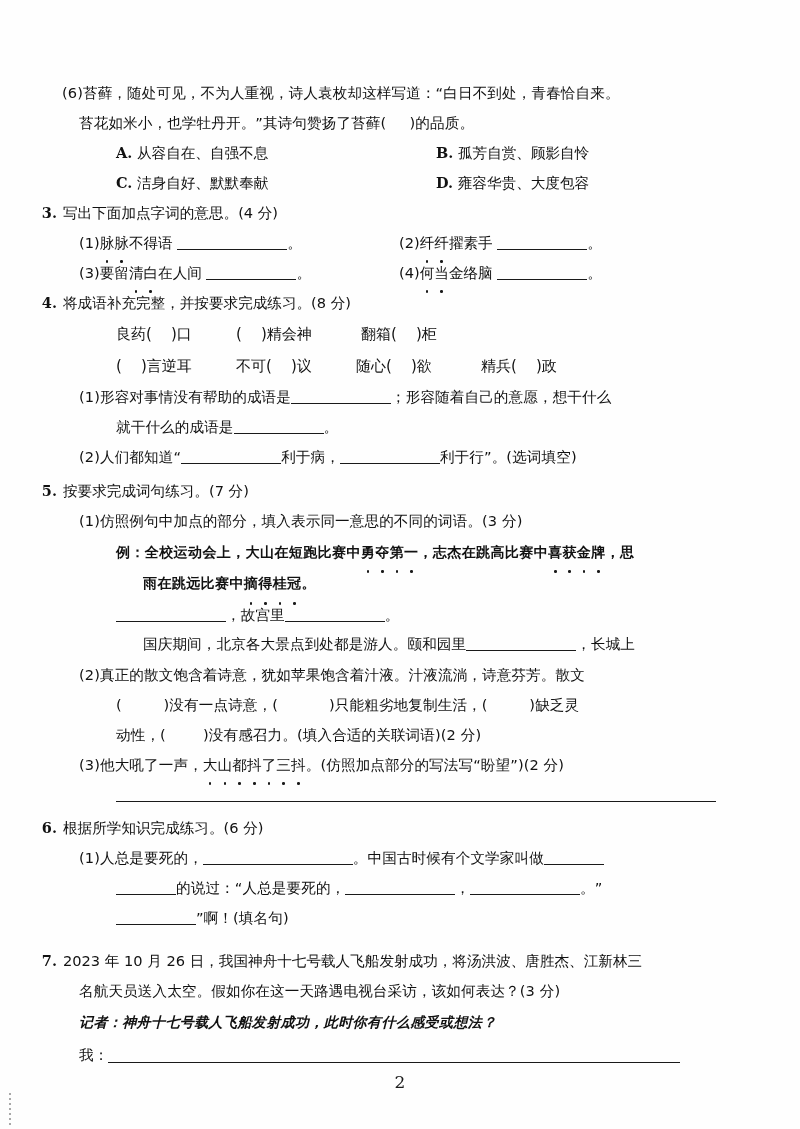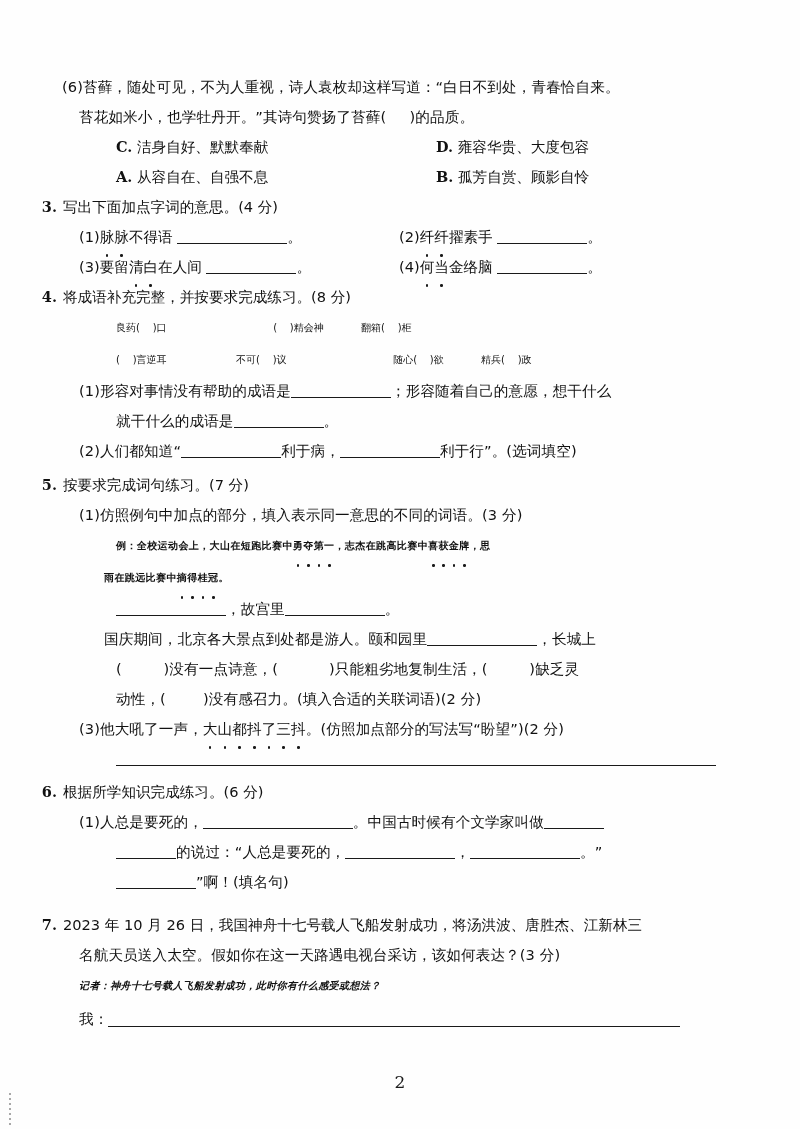--- a/index.html
+++ b/index.html
@@ -18,49 +18,49 @@
 
   
   .page {
     position: absolute;
     inset: 0;
     background: #fefefe;
   }
   .page-body {
     position: absolute;
     left: 62px;
-    top: 72px;
+    top: 78px;
     width: 676px;
   }
 
   
   .line {
     font-size: 14.6px;
     line-height: 30px;
     white-space: nowrap;
     letter-spacing: 0.1px;
   }
   .line.wrap { white-space: normal; }
 
   
   .kai {
     font-family: "DejaVu Serif", "Liberation Serif", serif;
-    font-size: 10px;
+    font-size: 14px;
     font-weight: 600;
     letter-spacing: 0.4px;
   }
 
   .num {
     font-family: "DejaVu Serif", "Liberation Serif", serif;
     font-weight: bold;
     font-size: 14.5px;
   }
   .i1  { margin-left: 17px; }
   .i2  { margin-left: 54px; }
-  .i3  { margin-left: 42px; }
+  .i3  { margin-left: 81px; font-family: Liberation Mono, monospace; }
 
   
   .qhead {
     display: flex;
     align-items: baseline;
     gap: 6px;
     font-size: 14.6px;
     line-height: 30px;
   }
   .qhead .qno {
@@ -117,28 +117,28 @@
     display: flex;
     font-size: 14.6px;
     line-height: 30px;
   }
   .cols > div { white-space: nowrap; }
   .col-a { width: 320px; }
 
   
   .idioms {
     display: flex;
-    font-size: 10px;
+    font-size: 15px;
     line-height: 32px;
     white-space: nowrap;
   }
   .idioms > span { display: inline-block; }
   .ig1 { width: 120px; }
   .ig2 { width: 120px; }
-  .ig3 { width: 125px; text-align: center; }
+  .ig3 { width: 125px; }
 
   
   .folio {
     position: absolute;
     left: 0;
     right: 0;
     top: 1072px;
     text-align: center;
     font-family: "DejaVu Serif", "Liberation Serif", serif;
     font-size: 17px;
@@ -165,37 +165,37 @@
   <div class="page-body">
 
     <div class="line wrap" style="margin-left:0;">(6)苔藓，随处可见，不为人重视，诗人袁枚却这样写道：“白日不到处，青春恰自来。</div>
 
     <div class="line i1">
       <span>苔花如米小，也学牡丹开。”其诗句赞扬了苔藓(</span><span class="paren">&nbsp;&nbsp;&nbsp;&nbsp;&nbsp;</span><span>)的品质。</span>
     </div>
 
     <div class="cols i2">
       <div class="col-a">
+        <span class="num">A.</span>
+        <span>从容自在、自强不息</span>
+      </div>
+      <div>
+        <span class="num">B.</span>
+        <span>孤芳自赏、顾影自怜</span>
+      </div>
+    </div>
+
+    <div class="cols i2">
+      <div class="col-a">
         <span class="num">C.</span>
         <span>洁身自好、默默奉献</span>
       </div>
       <div>
         <span class="num">D.</span>
         <span>雍容华贵、大度包容</span>
-      </div>
-    </div>
-
-    <div class="cols i2">
-      <div class="col-a">
-        <span class="num">A.</span>
-        <span>从容自在、自强不息</span>
-      </div>
-      <div>
-        <span class="num">B.</span>
-        <span>孤芳自赏、顾影自怜</span>
       </div>
     </div>
 
     <div class="qhead" style="margin-left:-22px;">
       <span class="qno">3.</span>
       <span>写出下面加点字词的意思。(4 分)</span>
     </div>
 
     <div class="cols i1">
       <div class="col-a">
@@ -280,20 +280,23 @@
     </div>
 
     <div class="line i2">
       <span class="blank b110"></span><span>，故宫里</span><span class="blank b100"></span><span>。</span>
     </div>
 
     <div class="line i3">
       <span>国庆期间，北京各大景点到处都是游人。颐和园里</span><span class="blank b110"></span><span>，长城上</span>
     </div>
 
+    <div class="line i1">
+      <span>(2)</span><span>真正的散文饱含着诗意，犹如苹果饱含着汁液。汁液流淌，诗意芬芳。散文</span>
+    </div>
     <div class="line i2">
       <span>(</span><span class="paren">&nbsp;&nbsp;&nbsp;&nbsp;&nbsp;&nbsp;&nbsp;&nbsp;&nbsp;</span><span>)没有一点诗意，(</span><span class="paren">&nbsp;&nbsp;&nbsp;&nbsp;&nbsp;&nbsp;&nbsp;&nbsp;&nbsp;&nbsp;&nbsp;</span><span>)只能粗劣地复制生活，(</span><span class="paren">&nbsp;&nbsp;&nbsp;&nbsp;&nbsp;&nbsp;&nbsp;&nbsp;&nbsp;</span><span>)缺乏灵</span>
     </div>
     <div class="line i2">
       <span>动性，(</span><span class="paren">&nbsp;&nbsp;&nbsp;&nbsp;&nbsp;&nbsp;&nbsp;&nbsp;</span><span>)没有感召力。(填入合适的关联词语)(2 分)</span>
     </div>
 
     <div class="line i1">
       <span>(3)</span><span>他大吼了一声，</span><span class="dot">大</span><span class="dot">山</span><span class="dot">都</span><span class="dot">抖</span><span class="dot">了</span><span class="dot">三</span><span class="dot">抖</span><span>。(仿照加点部分的写法写“盼望”)(2 分)</span>
     </div>

